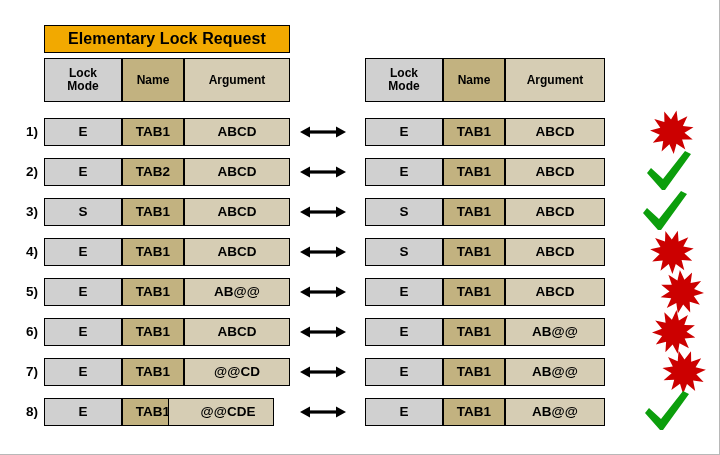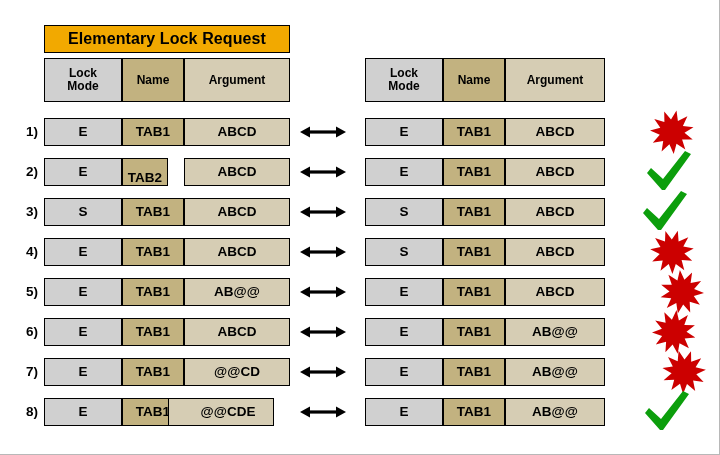--- a/index.html
+++ b/index.html
@@ -130,21 +130,21 @@
           <polygon points="46,8 36,2.5 36,13.5" fill="#000"></polygon>
         </svg></div>
       <div class="cell datacell c-mode" style="left: 365px; width: 78px; top: 118px; height: 28px;"><span>E</span></div>
       <div class="cell datacell c-name" style="left: 443px; width: 62px; top: 118px; height: 28px;"><span>TAB1</span></div>
       <div class="cell datacell c-arg" style="left: 505px; width: 100px; top: 118px; height: 28px;"><span>ABCD</span></div>
       <div class="status" style="top: 109px; left: 645px;"><svg width="54" height="46" viewBox="0 0 54 46">
           <polygon points="47.7,30.5 37.1,30.4 40.3,40.5 31.5,34.7 28.7,44.9 24.4,35.2 16.6,42.4 18.2,31.9 7.8,33.7 14.8,25.7 5.0,21.6 15.3,18.7 9.3,9.9 19.4,13.0 19.2,2.4 26.0,10.5 31.5,1.5 32.9,12.0 42.4,7.3 37.9,16.9 48.5,18.2 39.5,23.8" fill="#CC0000"></polygon>
         </svg></div>
       <div class="rowlabel" style="left: 8px; top: 164px;">2)</div>
       <div class="cell datacell c-mode" style="left: 44px; width: 78px; top: 158px; height: 28px;"><span>E</span></div>
-      <div class="cell datacell c-name" style="left: 122px; width: 46px; top: 158px; height: 28px; align-items: flex-end;"><span>TAB2</span></div>
+      <div class="cell datacell c-name" style="left: 122px; width: 62px; top: 158px; height: 28px;"><span>TAB2</span></div>
       <div class="cell datacell c-arg" style="left: 184px; width: 106px; top: 158px; height: 28px;"><span>ABCD</span></div>
       <div class="arrow" style="left: 300px; top: 164px;"><svg width="46" height="16" viewBox="0 0 46 16">
           <rect x="8" y="6.4" width="30" height="3.2" fill="#000"></rect>
           <polygon points="0,8 10,2.5 10,13.5" fill="#000"></polygon>
           <polygon points="46,8 36,2.5 36,13.5" fill="#000"></polygon>
         </svg></div>
       <div class="cell datacell c-mode" style="left: 365px; width: 78px; top: 158px; height: 28px;"><span>E</span></div>
       <div class="cell datacell c-name" style="left: 443px; width: 62px; top: 158px; height: 28px;"><span>TAB1</span></div>
       <div class="cell datacell c-arg" style="left: 505px; width: 100px; top: 158px; height: 28px;"><span>ABCD</span></div>
       <div class="status" style="top: 149px; left: 645px;"><svg width="54" height="46" viewBox="0 0 54 46">

